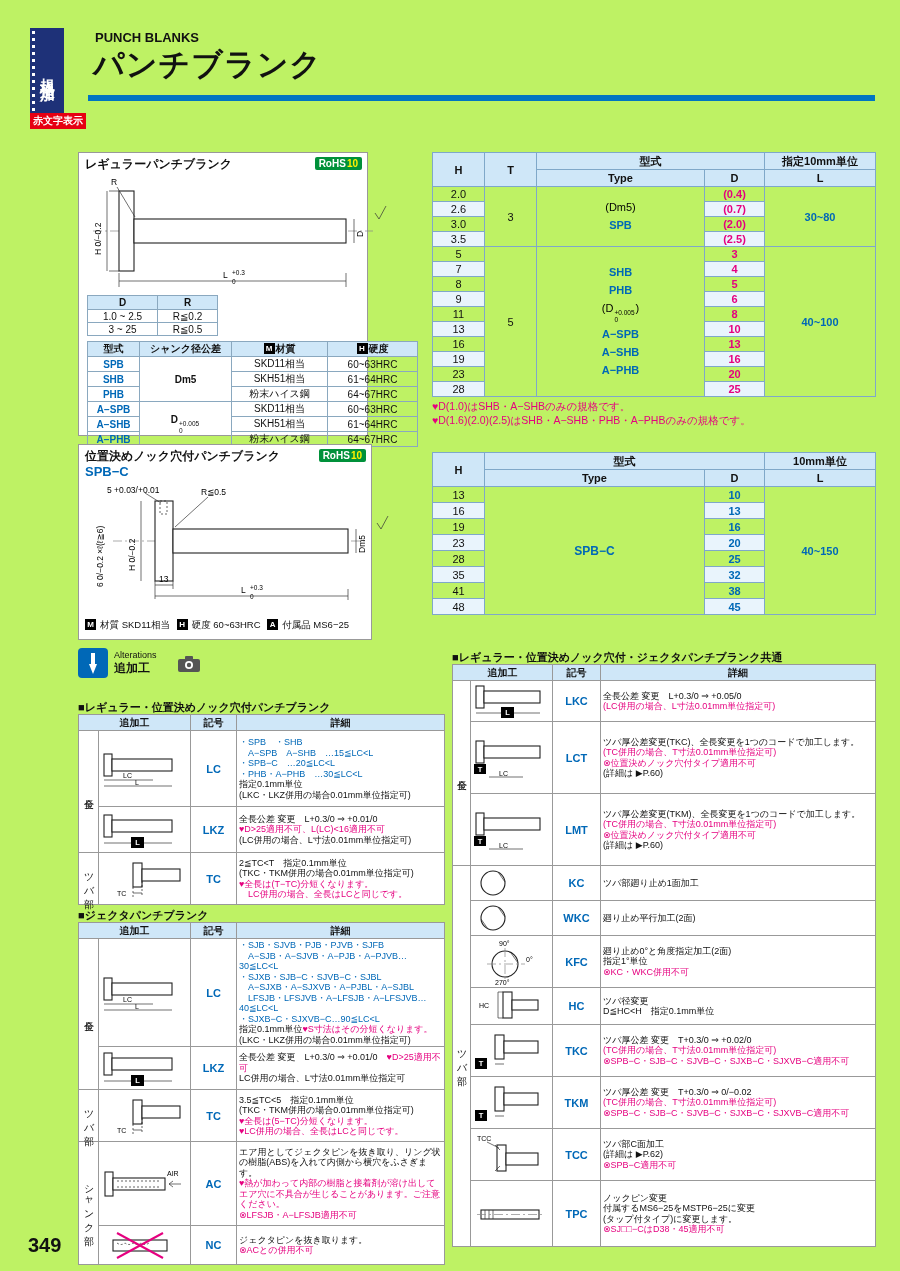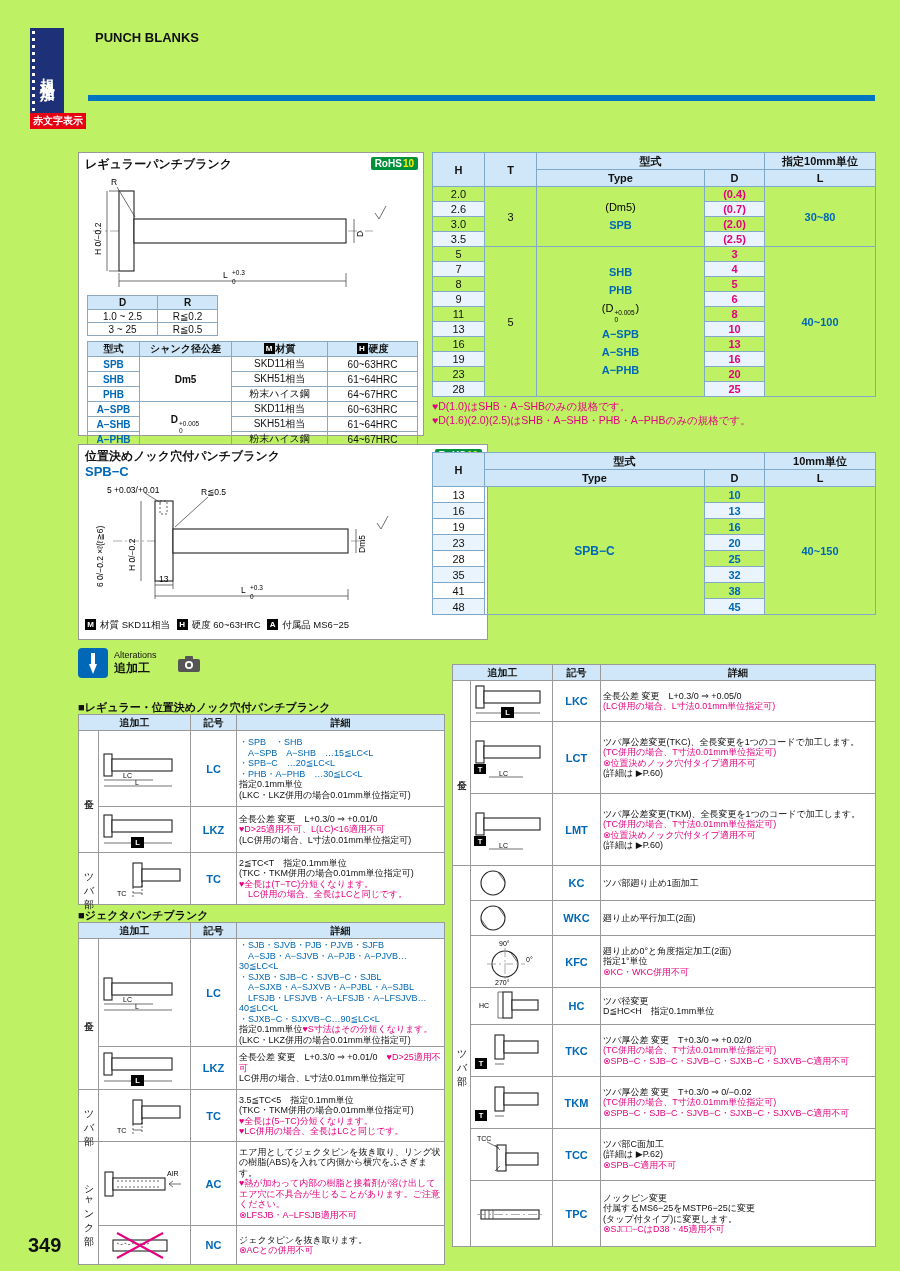--- a/index.html
+++ b/index.html
@@ -84,25 +84,26 @@
 .fex{margin-top:4px;padding-left:10px;color:#0068b7;font-weight:bold;font-size:11px}
 .fex span{margin-right:14px}
 </style>
 </head>
 <body>
 
 <div class="page">
 
   <div class="vtab">規格追加</div>
   <div class="cat-en">PUNCH BLANKS</div>
+  <div class="pg-title">パンチブランク</div>
   <div class="title-bar"></div>
   <div class="red-note">赤文字表示</div>
   <div class="page-num">349</div>
 
-  <div class="secbox" style="left:78px;top:152px;width:346px;height:284px">
+  <div class="secbox" style="left:78px;top:152px;width:290px;height:284px">
     <div class="sec-title">レギュラーパンチブランク</div>
     <div class="rohs"><span>RoHS</span><span class="n">10</span></div>
 
     <svg style="position:absolute;left:4px;top:22px" width="334" height="116" viewBox="0 0 334 116">
       <line class="cl" x1="10" y1="56" x2="290" y2="56"></line>
       <rect class="dw" x="36" y="16" width="15" height="80"></rect>
       <rect class="dw" x="51" y="44" width="212" height="24"></rect>
       <line class="dim" x1="24" y1="16" x2="24" y2="96"></line>
       <line class="dim" x1="26" y1="16" x2="36" y2="16"></line>
       <line class="dim" x1="26" y1="96" x2="36" y2="96"></line>
@@ -293,21 +294,21 @@
         </tr>
       <tr>
           <td class="c">28</td>
           <td class="c c-mag-b">25</td>
         </tr>
     </tbody>
   </table>
   <div class="note" style="left:432px;top:400px">♥D(1.0)はSHB・A−SHBのみの規格です。</div>
   <div class="note" style="left:432px;top:414px">♥D(1.6)(2.0)(2.5)はSHB・A−SHB・PHB・A−PHBのみの規格です。</div>
 
-  <div class="secbox" style="left:78px;top:444px;width:410px;height:196px">
+  <div class="secbox" style="left:78px;top:444px;width:294px;height:196px">
     <div class="sec-title">位置決めノック穴付パンチブランク</div>
     <div class="rohs"><span>RoHS</span><span class="n">10</span></div>
     <div class="model-code">SPB−C</div>
 
     <svg style="position:absolute;left:4px;top:38px" width="334" height="120" viewBox="0 0 334 120">
       <line class="cl" x1="30" y1="58" x2="285" y2="58"></line>
       <text class="dt" transform="rotate(-90 20 104)" x="20" y="104">6 0/−0.2 ×ℓ(ℓ≧6)</text>
       <rect class="dw" x="72" y="18" width="18" height="80"></rect>
       <rect class="dw" x="90" y="46" width="175" height="24"></rect>
       <rect class="dwd" x="77" y="18" width="7" height="13"></rect>
@@ -600,20 +601,21 @@
         </td>
         <td class="codecell">NC</td>
         <td class="detail">
           <div class="ln">ジェクタピンを抜き取ります。</div>
           <div class="ln c-mag">⊗ACとの併用不可</div>
         </td>
       </tr>
     </tbody>
   </table>
 
+  <div class="alt-title" style="left:452px;top:650px">■レギュラー・位置決めノック穴付・ジェクタパンチブランク共通</div>
   <table class="alt" style="left:452px;top:664px;width:423px">
     <colgroup>
         <col style="width:18px">
         <col style="width:82px">
         <col style="width:48px">
         <col style="width:275px">
       </colgroup>
     <thead>
         <tr>
       <th colspan="2">追加工</th>

